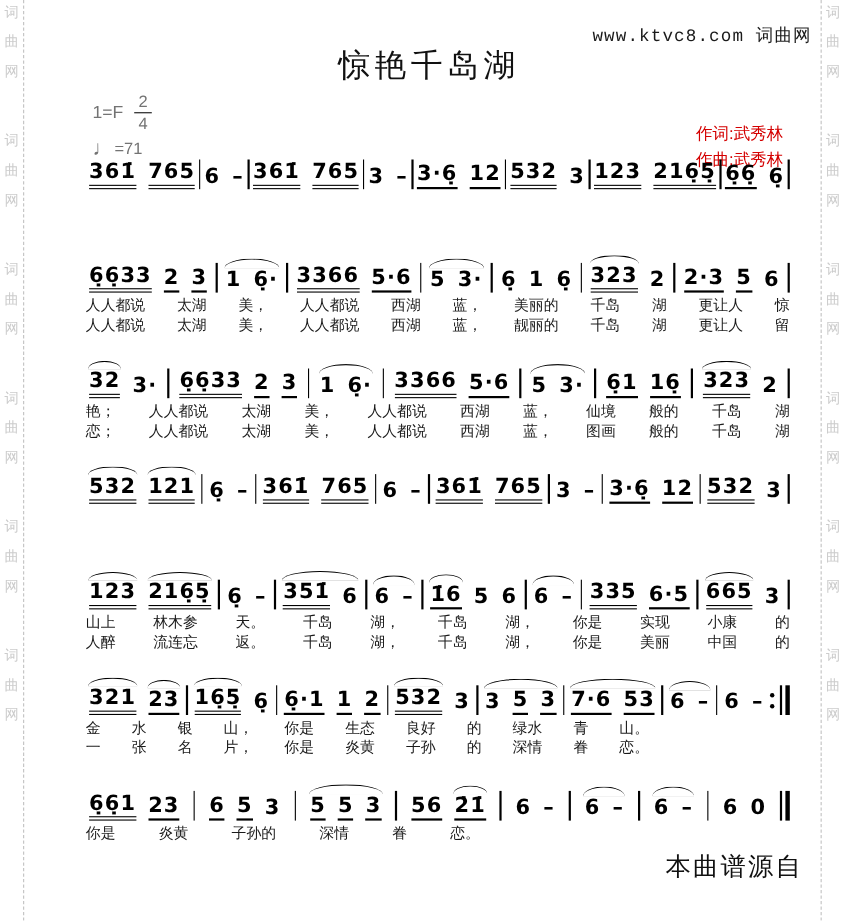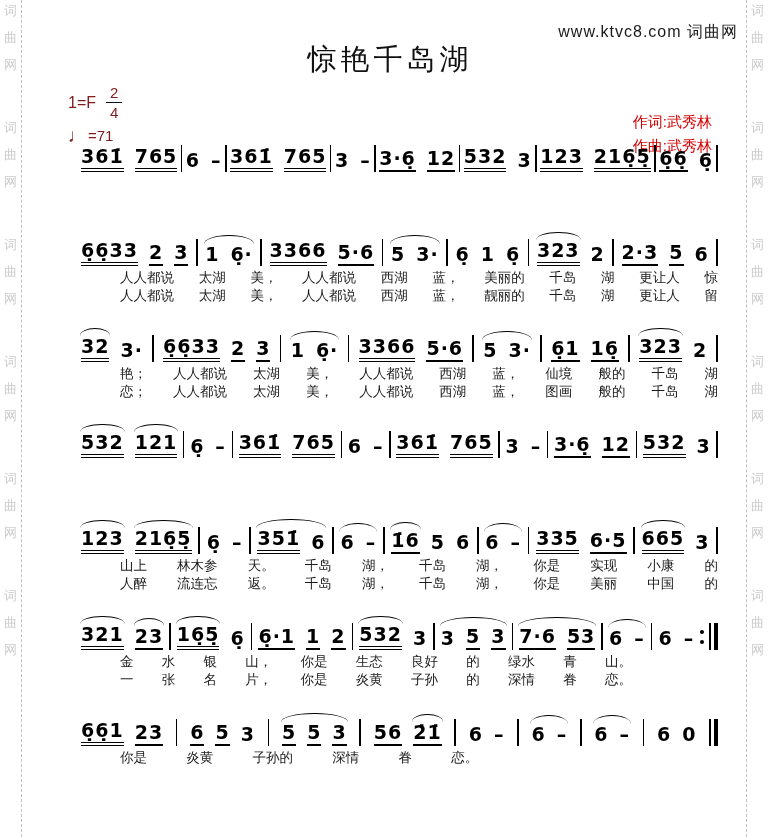--- a/index.html
+++ b/index.html
@@ -8,26 +8,26 @@
   .page { position:relative; width:768px; height:837px; background:#fff; overflow:hidden; }
 
   
   .wm-col { position:absolute; top:0; bottom:0; width:22px; display:flex; flex-direction:column;
             align-items:center; padding-top:4px; gap:50px; overflow:hidden; }
   .wm-col.left  { left:0;  border-right:1px dashed #c0c0c0; }
   .wm-col.right { right:0; border-left:1px dashed #c0c0c0; }
   .wm-group { display:flex; flex-direction:column; gap:14px; }
   .wm-ch { font-size:13px; color:#cccccc; line-height:1; }
 
-  .site-url { position:absolute; top:22px; right:30px; font-family:Liberation Sans, sans-serif;
+  .site-url { position:absolute; top:22px; right:30px; font-family:Liberation Mono, monospace;
               font-size:16px; color:#1a1a1a; letter-spacing:1px; }
   .title { position:absolute; top:40px; left:12px; right:0; text-align:center; font-size:29px;
            font-weight:400; color:#111; letter-spacing:4px; }
 
-  .keyblock { position:absolute; left:68px; top:84px; color:#7f1d1d; }
+  .keyblock { position:absolute; left:84px; top:84px; color:#737373; }
   .keyrow1 { display:flex; align-items:center; gap:10px; font-size:16px; }
   .frac { display:inline-block; text-align:center; font-size:15px; line-height:1.15; }
   .frac .num { display:block; border-bottom:1px solid #111; padding:0 4px 1px; }
   .frac .den { display:block; padding-top:1px; }
   .keyrow2 { margin-top:3px; font-size:15px; display:flex; align-items:center; }
   .keyrow2 .noteglyph { font-size:19px; margin-right:1px; }
 
   .credits { position:absolute; right:56px; top:86px; font-size:15px; line-height:1.6;margin-top:24px; }
 
   
@@ -53,21 +53,21 @@
   .bar.arc::before { content:""; position:absolute; left:2px; right:2px; top:-9px; height:8px;
                      border-top:1.5px solid #000; border-radius:50% 50% 0 0 / 100% 100% 0 0; }
   .bl { width:1.5px; height:27px; background:#000; align-self:flex-end; margin-bottom:0; }
   .endsign { display:flex; align-items:center; gap:3px; align-self:flex-end; height:27px; }
   .endsign .thick { width:4px; height:27px; background:#000; }
   .endsign .thin  { width:1.5px; height:27px; background:#000; }
   .rdots { display:flex; flex-direction:column; gap:6px; margin-right:2px; }
   .rdots i { display:block; width:4px; height:4px; background:#000; border-radius:50%; }
 
   .lyr { display:flex; justify-content:space-between; font-size:13.5px; color:#1a1a1a;
-         margin-top:5px; line-height:1.1;margin-left:42px; }
+         margin-top:5px; line-height:1.1; }
   .lyr + .lyr { margin-top:3px; }
   .system:nth-child(6) .lyr { width:80%; }
   .system:nth-child(7) .lyr { width:56%; }
 
   .footer { position:absolute; top:772px; right:38px; display:flex; align-items:center; }
   .footer .src { font-size:23px; color:#111; letter-spacing:2px; }
   .footer .brand { font-size:27px; font-weight:bold; margin-left:26px; letter-spacing:3px; }
 </style>
 </head>
 <body>
@@ -587,14 +587,15 @@
           <span>炎黄</span>
           <span>子孙的</span>
           <span>深情</span>
           <span>眷</span>
           <span>恋。</span>
         </div>
       </div>
     </div>
 
   <div class="footer">
+    <span class="src">本曲谱源自</span>
   </div>
 </div>
 
 </body></html>

